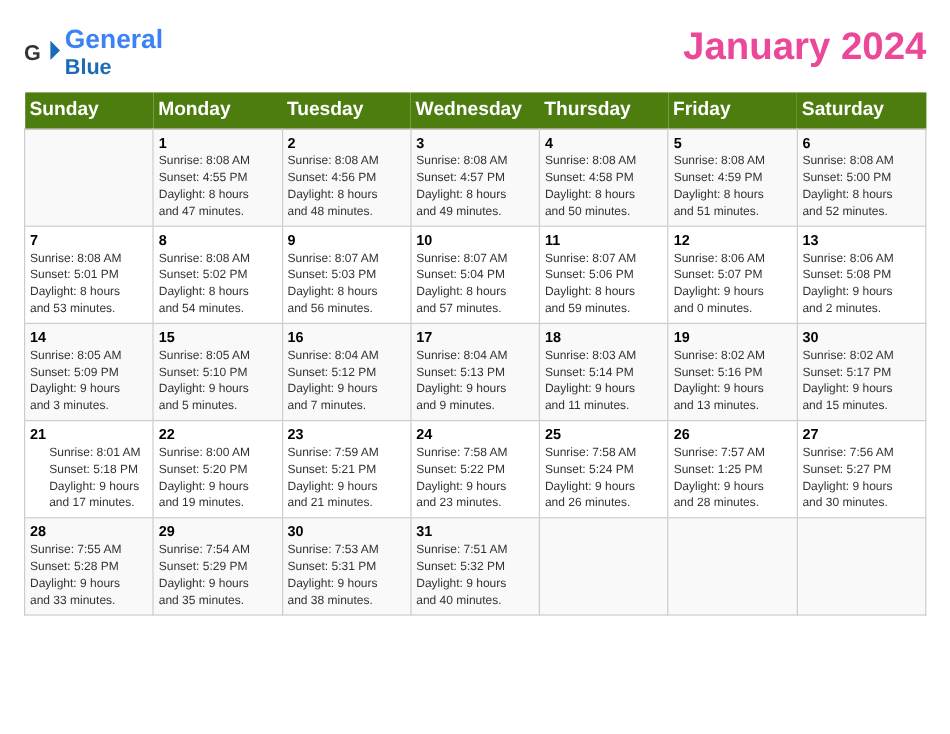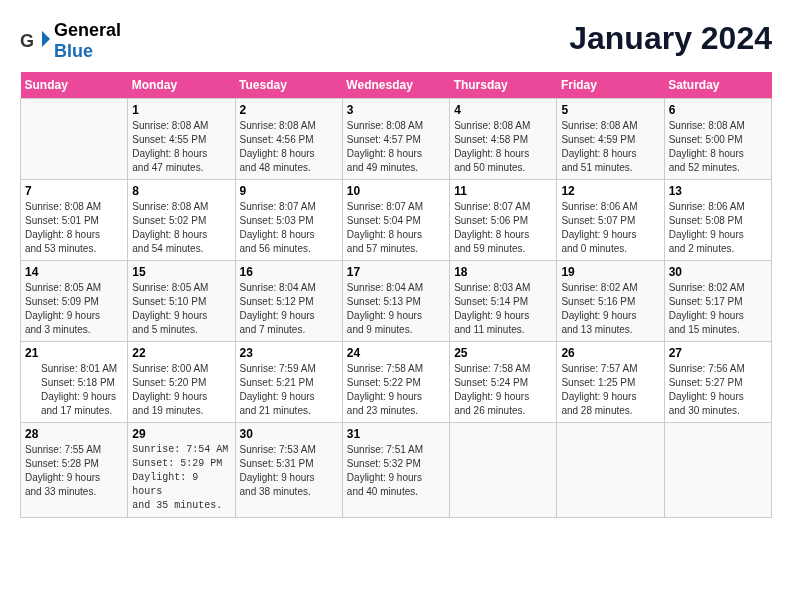--- a/index.html
+++ b/index.html
@@ -24,37 +24,37 @@
     .logo-icon {
       width: 30px;
       height: 24px;
     }
     .title-section {
       text-align: right;
     }
     .main-title {
       font-size: 32px;
       font-weight: bold;
-      color: #0f172a;
+      color: #ec4899;
     }
     .subtitle {
       font-size: 16px;
       color: #555;
     }
     table {
       width: 100%;
       border-collapse: collapse;
       font-size: 11px;
     }
     thead tr th {
-      background-color: #ec4899;
+      background-color: #4d7c0f;
       color: #fff;
       padding: 6px 4px;
       text-align: left;
-      font-size: 12px;
+      font-size: 16px;
       font-weight: bold;
     }
     tbody tr td {
       border: 1px solid #ccc;
       padding: 4px;
       vertical-align: top;
       width: 14.28%;
       min-height: 80px;
     }
     tbody tr:nth-child(odd) td {
@@ -78,21 +78,21 @@
 </head>
 <body>
 
 <div class="header-section">
   <div class="logo">
     <svg class="logo-icon" viewBox="0 0 30 24">
       <text x="0" y="18" font-size="18" font-weight="bold" fill="#333">G</text>
       <polygon points="22,2 30,10 22,18" fill="#1a6bb5"></polygon>
     </svg>
     <div>
-      <span style="font-size:18px;font-weight:bold;color:#000000;">General</span><br>
+      <span style="font-size:22px;font-weight:bold;color:#3b82f6;">General</span><br>
       <span style="font-size:18px;font-weight:bold;color:#1a6bb5;">Blue</span>
     </div>
   </div>
   <div class="title-section">
     <div class="main-title">January 2024</div>
   </div>
 </div>
 
 <table>
   <thead>
@@ -308,21 +308,21 @@
       <tr>
         <td>
           <span class="day-number">28</span>
           <div class="day-info" style="white-space: pre-line;">Sunrise: 7:55 AM
 Sunset: 5:28 PM
 Daylight: 9 hours
 and 33 minutes.</div>
         </td>
         <td>
           <span class="day-number">29</span>
-          <div class="day-info" style="white-space: pre-line; font-family: Liberation Mono, monospace;">Sunrise: 7:54 AM
+          <div class="day-info" style="white-space: pre-line;">Sunrise: 7:54 AM
 Sunset: 5:29 PM
 Daylight: 9 hours
 and 35 minutes.</div>
         </td>
         <td>
           <span class="day-number">30</span>
           <div class="day-info" style="white-space: pre-line;">Sunrise: 7:53 AM
 Sunset: 5:31 PM
 Daylight: 9 hours
 and 38 minutes.</div>

